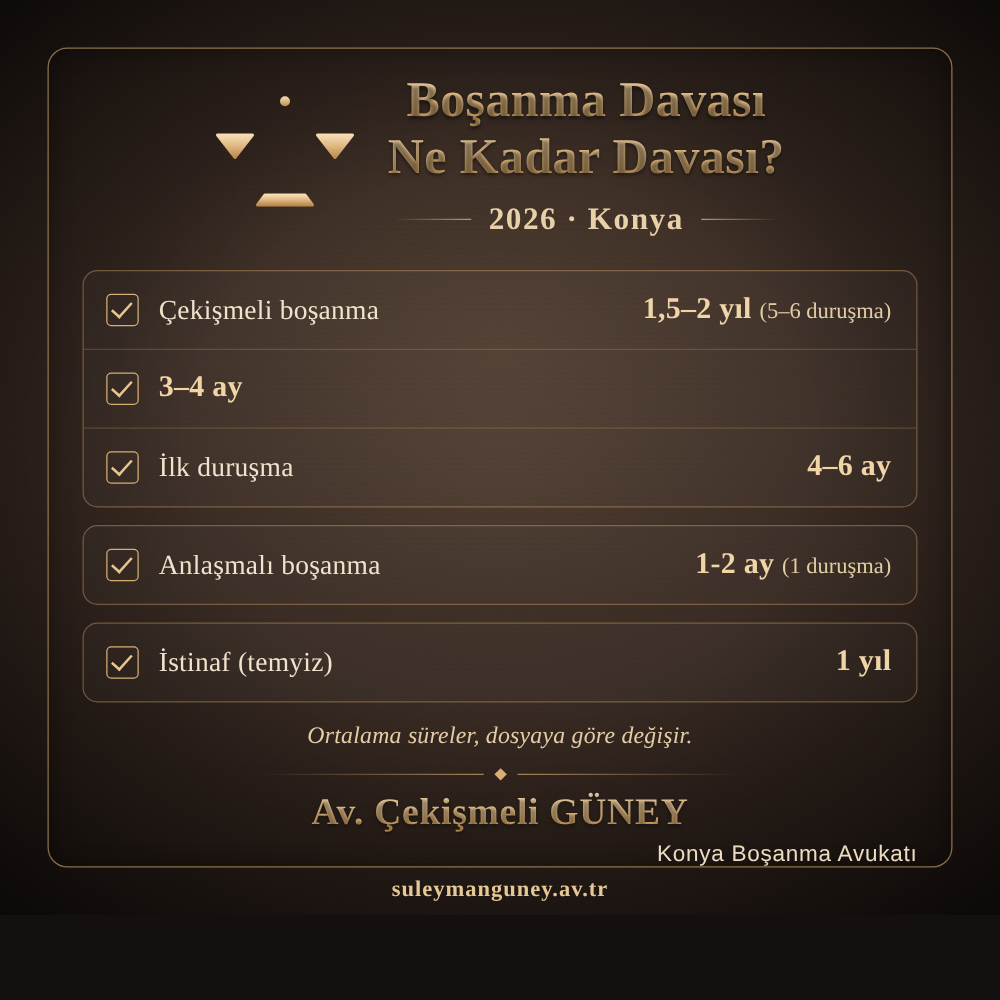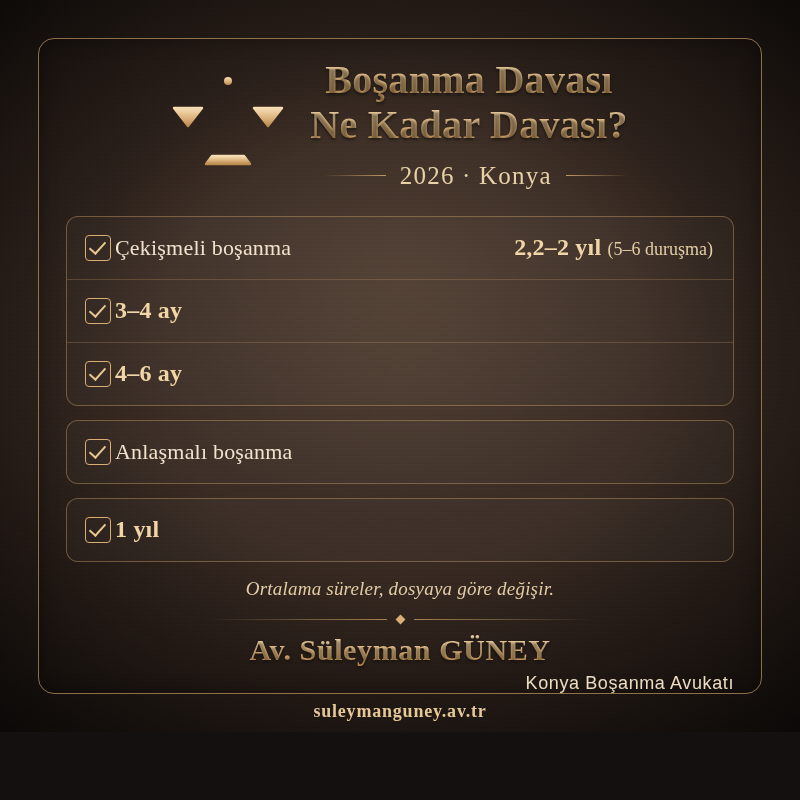--- a/index.html
+++ b/index.html
@@ -81,23 +81,24 @@
     letter-spacing: 0.3px;
     background: linear-gradient(180deg, #f6ddb4 0%, #e3bd85 45%, #c79455 100%);
     -webkit-background-clip: text;
     background-clip: text;
     color: transparent;
     text-shadow: 0 2px 3px rgba(0,0,0,0.45);
   }
   .subtitle-row {
     display: flex;
     align-items: center;
-    justify-content: flex-end;
+    justify-content: center;
     gap: 14px;
     margin-top: 14px;
+    font-weight: bold;
   }
   .rule {
     height: 1px;
     width: 62px;
     background: linear-gradient(90deg, rgba(214,170,112,0) 0%, rgba(214,170,112,0.85) 100%);
   }
   .rule.right { background: linear-gradient(90deg, rgba(214,170,112,0.85) 0%, rgba(214,170,112,0) 100%); }
   .subtitle {
     font-family: "Liberation Serif", serif;
     font-size: 25px;
@@ -111,21 +112,21 @@
   .group {
     border: 1px solid rgba(198,156,102,0.45);
     border-radius: 12px;
     background: rgba(255,255,255,0.022);
     margin-bottom: 14px;
     overflow: hidden;
   }
   .row {
     display: flex;
     align-items: center;
-    gap: 4px;
+    gap: 16px;
     padding: 11px 20px 11px 18px;
     min-height: 40px;
   }
   .row + .row { border-top: 1px solid rgba(198,156,102,0.28); }
   .check {
     flex: 0 0 24px;
     width: 24px;
     height: 24px;
     border: 1.6px solid #d8ae75;
     border-radius: 4px;
@@ -277,66 +278,72 @@
       </div>
     </div>
 
     <div class="groups">
 
       <div class="group">
         <div class="row">
           <span class="check"></span>
           <span class="label">Çekişmeli boşanma</span>
           <span class="value">
-            <span>2,2–2 yıl</span>
+            <span>1,5–2 yıl</span>
             <span class="note">(5–6 duruşma)</span>
           </span>
         </div>
         <div class="row">
           <span class="check"></span>
           <span class="value">
             <span>3–4 ay</span>
             <span class="note"></span>
           </span>
         </div>
         <div class="row">
           <span class="check"></span>
+          <span class="label">İlk duruşma</span>
           <span class="value">
             <span>4–6 ay</span>
             <span class="note"></span>
           </span>
         </div>
       </div>
 
       <div class="group">
         <div class="row">
           <span class="check"></span>
           <span class="label">Anlaşmalı boşanma</span>
+          <span class="value">
+            <span>1-2 ay</span>
+            <span class="note">(1 duruşma)</span>
+          </span>
         </div>
       </div>
 
       <div class="group">
         <div class="row">
           <span class="check"></span>
+          <span class="label">İstinaf (temyiz)</span>
           <span class="value">
             <span>1 yıl</span>
             <span class="note"></span>
           </span>
         </div>
       </div>
 
 
     </div>
 
     <div class="footnote">Ortalama süreler, dosyaya göre değişir.</div>
 
     <div class="divider">
       <span class="bar"></span>
       <span class="diamond"></span>
       <span class="bar right"></span>
     </div>
 
-    <div class="sign-name">Av. Süleyman GÜNEY</div>
+    <div class="sign-name">Av. Çekişmeli GÜNEY</div>
     <div class="sign-role">Konya Boşanma Avukatı</div>
     <div class="sign-url">suleymanguney.av.tr</div>
 
   </div>
 </div>
 
 </body></html>

